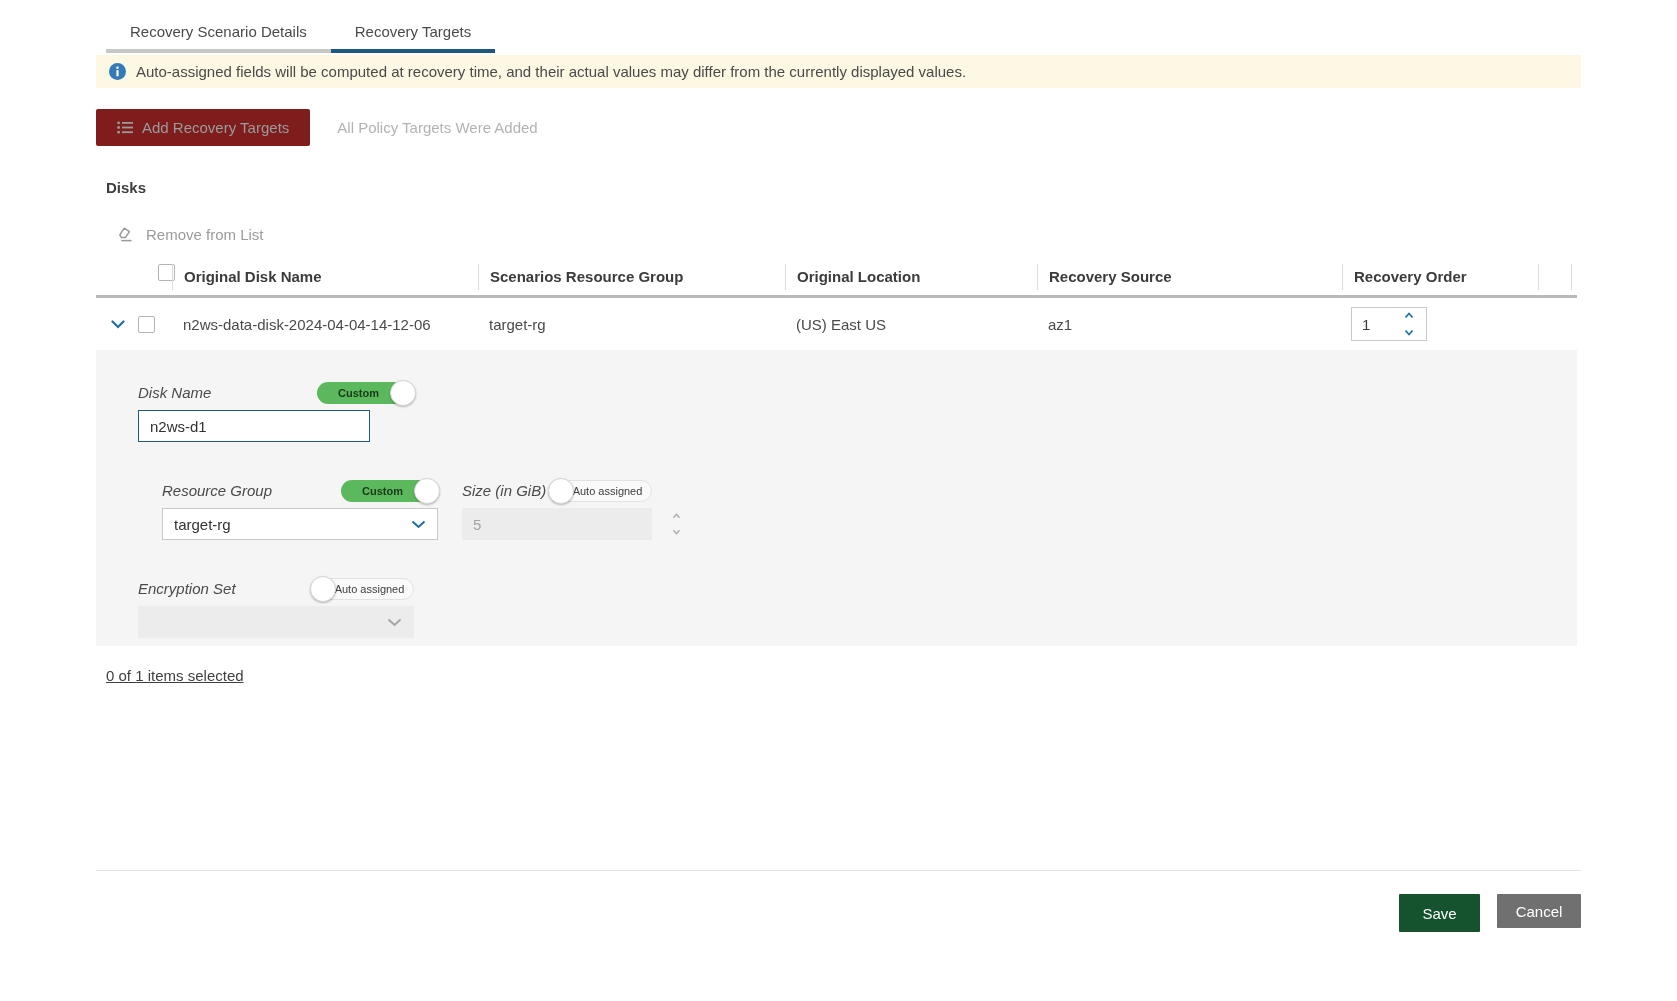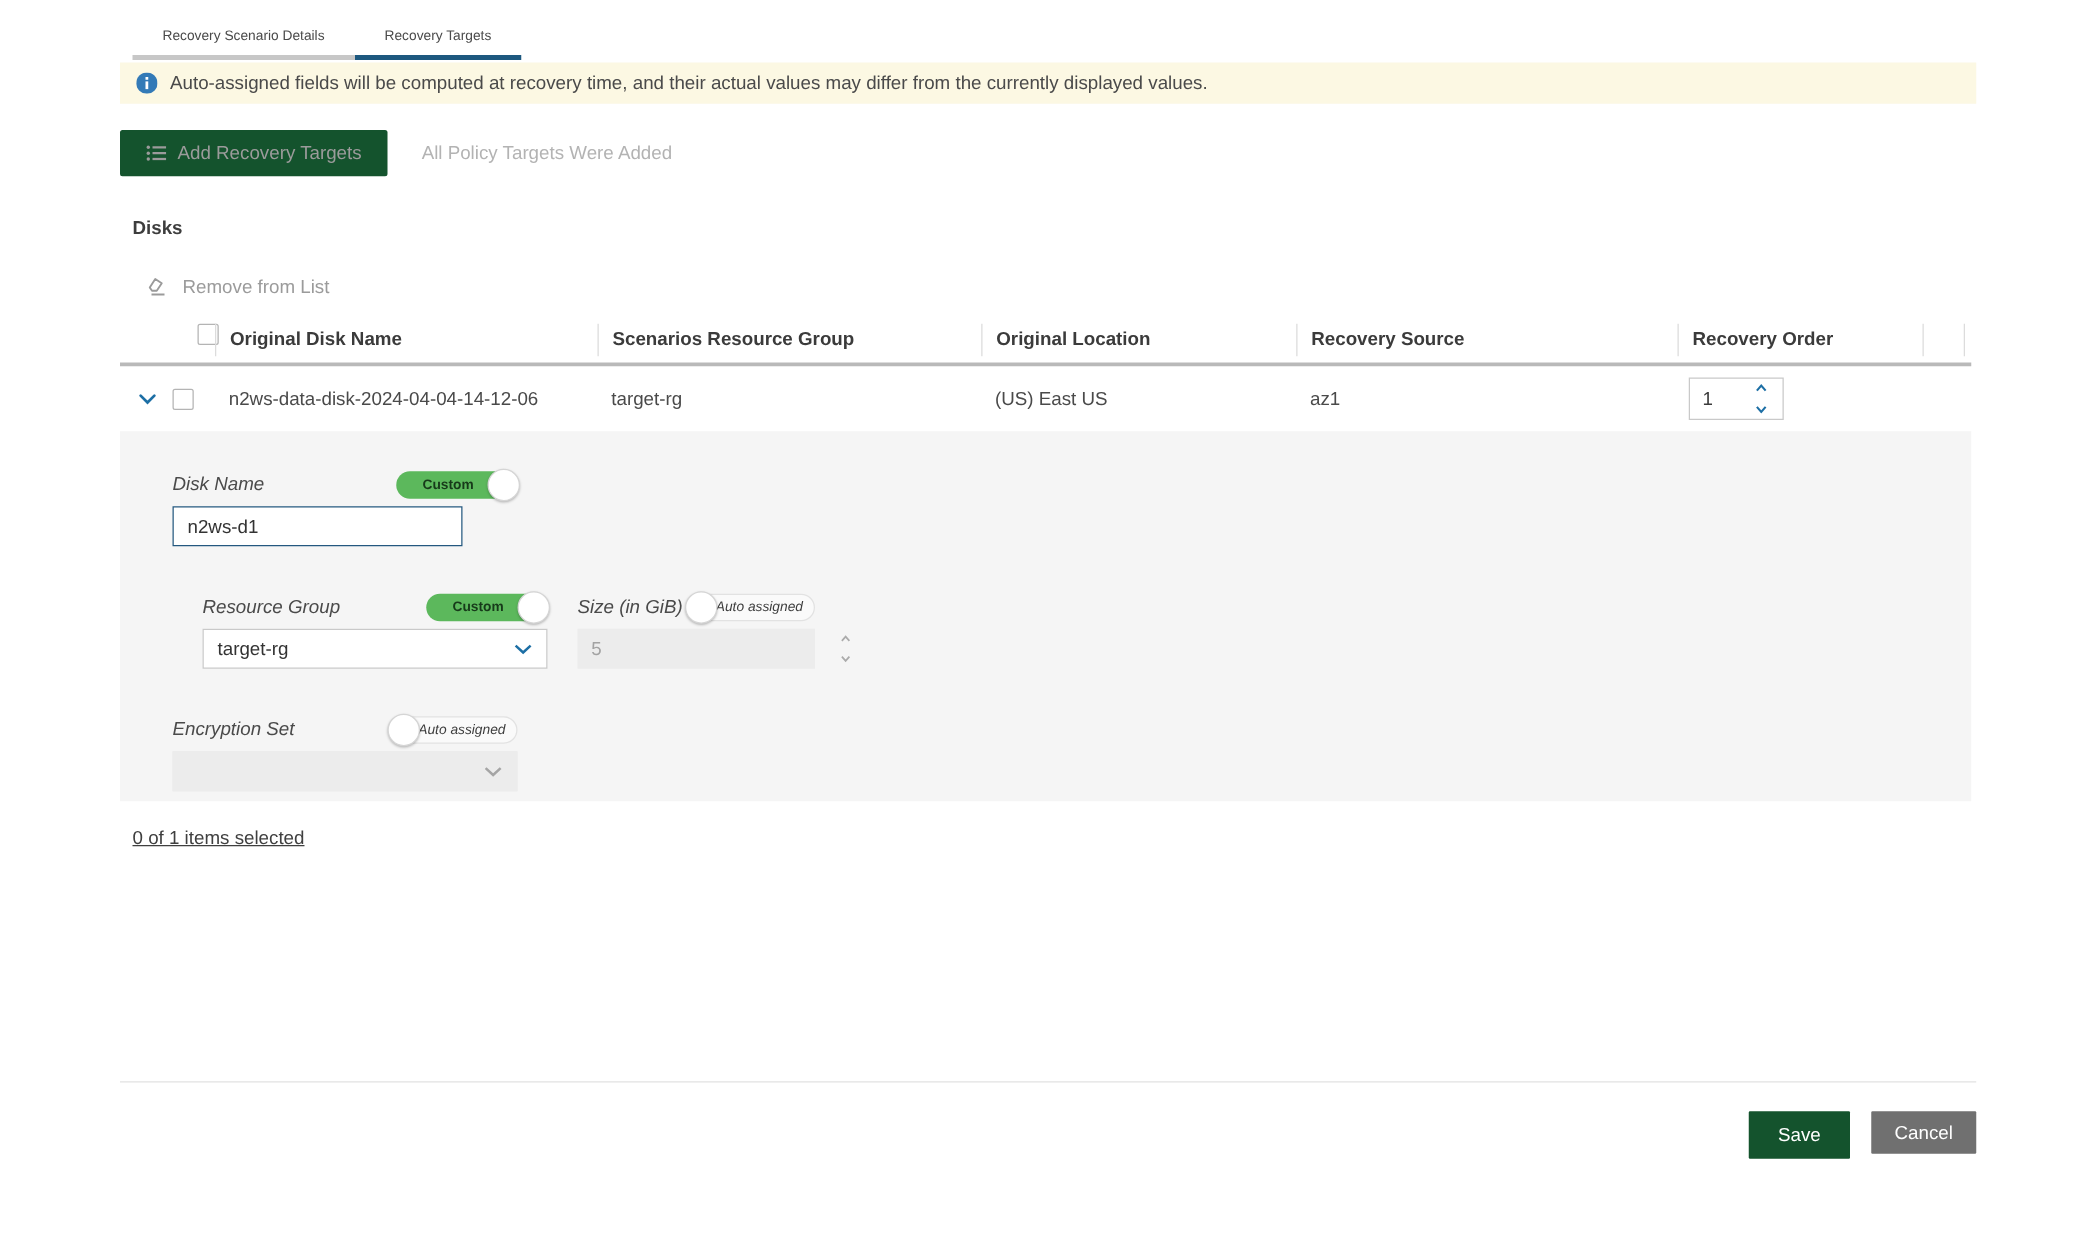--- a/index.html
+++ b/index.html
@@ -9,33 +9,33 @@
 
   
   .breadcrumb-row { padding: 22px 0 13px 0; border-bottom: 1px solid #e7e7e7;
     font-size: 16.5px; display: flex; align-items: center; gap: 14px; }
   .crumb-parent { color: #9aa3a9; cursor: pointer; }
   .crumb-sep { color: #8f8f8f; font-size: 14px; }
   .crumb-current { color: #3c3c3c; }
 
   
   .tabs { margin: 13px 0 0 10px; display: flex; }
-  .tab { font-size: 11px; color: #4a4a4a; padding: 10px 24px 9px;
+  .tab { font-size: 15px; color: #4a4a4a; padding: 10px 24px 9px;
     border-bottom: 4px solid #c7c7c7; cursor: pointer; }
   .tab.active { border-bottom-color: #1d587f; }
 
   
   .banner { margin-top: 2px; background: #fcf8e3; min-height: 33px;
     display: flex; align-items: center; gap: 10px; padding: 7px 13px;
     font-size: 15px; color: #4a4a4a; }
 
   
   .toolbar { margin-top: 21px; display: flex; align-items: center; }
   .btn-add { display: flex; align-items: center; gap: 9px; height: 37px;
-    padding: 0 21px; background: #14532d; border: none; border-radius: 2px;
+    padding: 0 21px; background: #7f1d1d; border: none; border-radius: 2px;
     color: #9b9b9b; font-size: 15px; font-family: inherit; }
   .toolbar-note { margin-left: 27px; color: #b3b3b3; font-size: 15px; }
 
   .section-title { margin: 33px 0 0 10px; font-size: 15px; font-weight: bold; color: #3d3d3d; }
 
   .remove-row { margin: 30px 0 0 22px; display: flex; align-items: center; gap: 11px;
     color: #9b9b9b; font-size: 15px; }
 
   
   .table { margin-top: 15px; width: 1481px; }
@@ -64,21 +64,21 @@
   .fgroup { width: 276px; }
   .fgroup.size { width: 190px; }
   .fhead { display: flex; justify-content: space-between; align-items: center; height: 23px; }
   .flabel { font-size: 15px; color: #4a4a4a; font-style: italic; }
   .toggle { position: relative; height: 22px; border-radius: 11px; font-size: 11px;
     display: flex; align-items: center; cursor: pointer; }
   .toggle.on { width: 97px; background: #5cb85c; }
   .toggle.on .tlabel { flex: 1; text-align: center; padding-right: 14px;
     color: #173a1a; font-weight: bold; }
   .toggle.on .knob { position: absolute; right: -2px; top: -2px; }
-  .toggle.off { width: 103px; background: #fafafa; border: 1px solid #e2e2e2; font-style: italic; }
+  .toggle.off { width: 103px; background: #fafafa; border: 1px solid #e2e2e2; }
   .toggle.off .tlabel { flex: 1; text-align: center; padding-left: 14px; color: #3d3d3d; }
   .toggle.off .knob { position: absolute; left: -2px; top: -3px; }
   .knob { width: 26px; height: 26px; border-radius: 50%; background: #fff;
     border: 1px solid #d5d5d5; box-shadow: 0 1px 2px rgba(0,0,0,.25); }
   .text-input { margin-top: 6px; width: 232px; height: 32px; border: 1px solid #24587f;
     background: #fff; padding: 0 11px; font-size: 15px; color: #333;
     font-family: inherit; outline: none; display: block; }
   .selectbox { margin-top: 6px; width: 276px; height: 32px; border: 1px solid #c9c9c9;
     background: #fff; padding: 0 11px; font-size: 15px; color: #333; display: flex;
     align-items: center; justify-content: space-between; cursor: pointer; }

